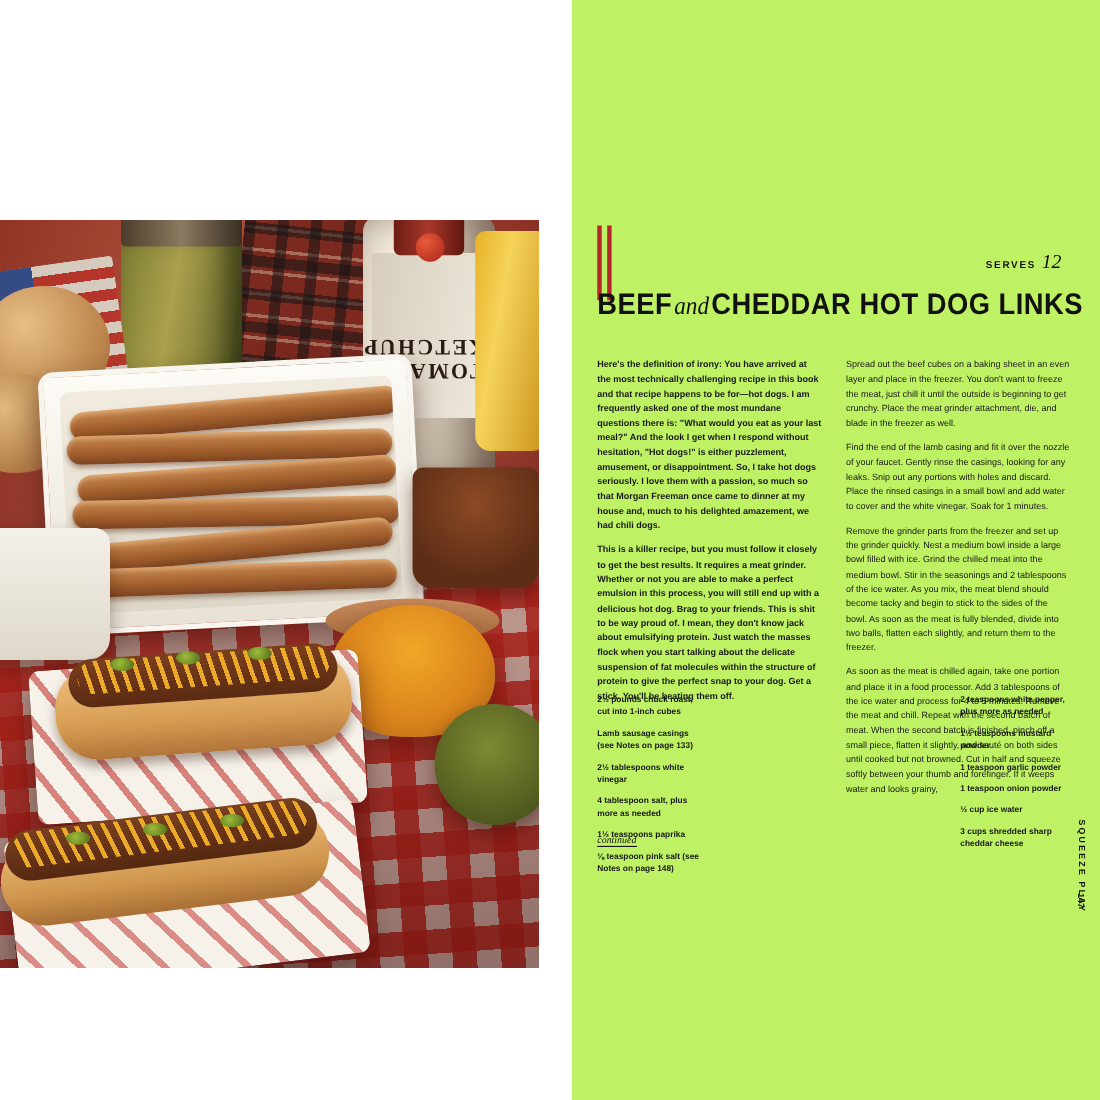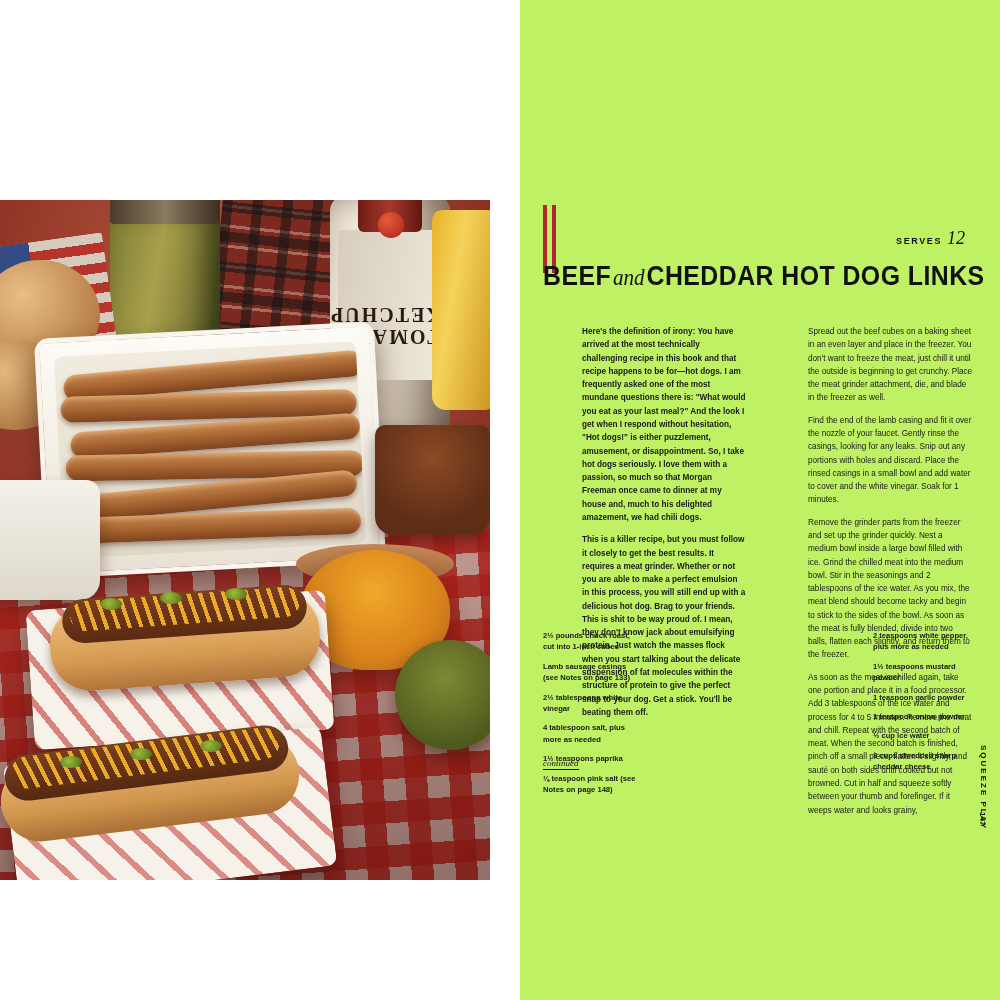--- a/index.html
+++ b/index.html
@@ -438,21 +438,20 @@
     width: 430px;
     display: flex;
     gap: 22px;
   }
   .col {
     width: 204px;
     font-size: 8.2px;
     line-height: 1.62;
     color: #181818;
     text-align: left;
-    margin-left: 39px;
   }
   .col p { margin: 0 0 9px 0; }
   .col p.bold { font-weight: bold; }
   .ingredients {
     position: absolute;
     left: 23px;
     top: 630px;
     width: 430px;
     display: flex;
     gap: 22px;

